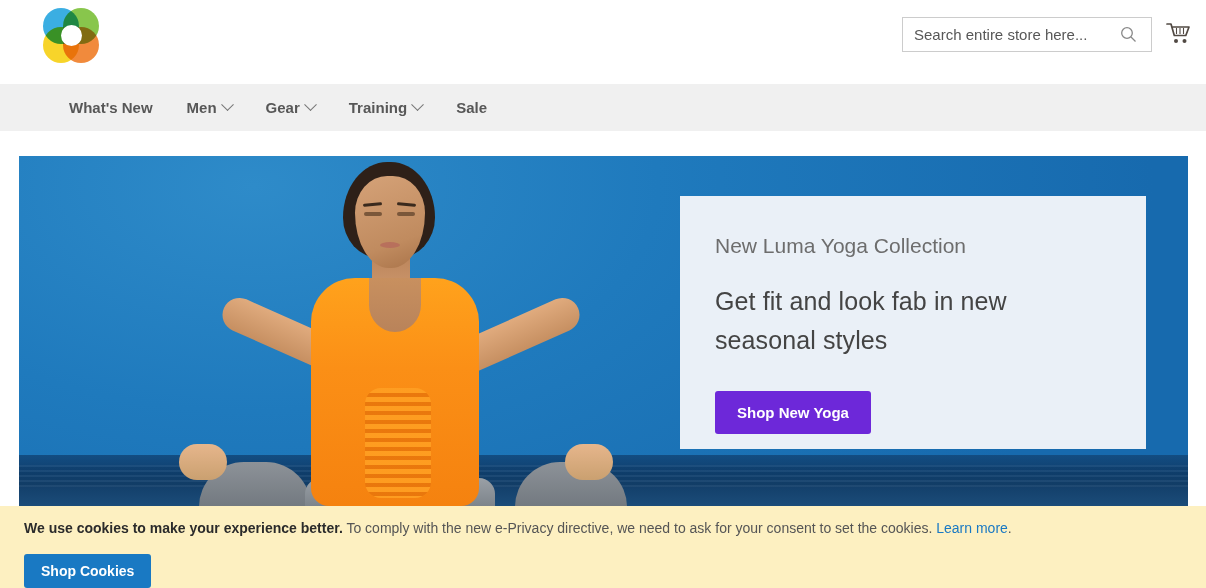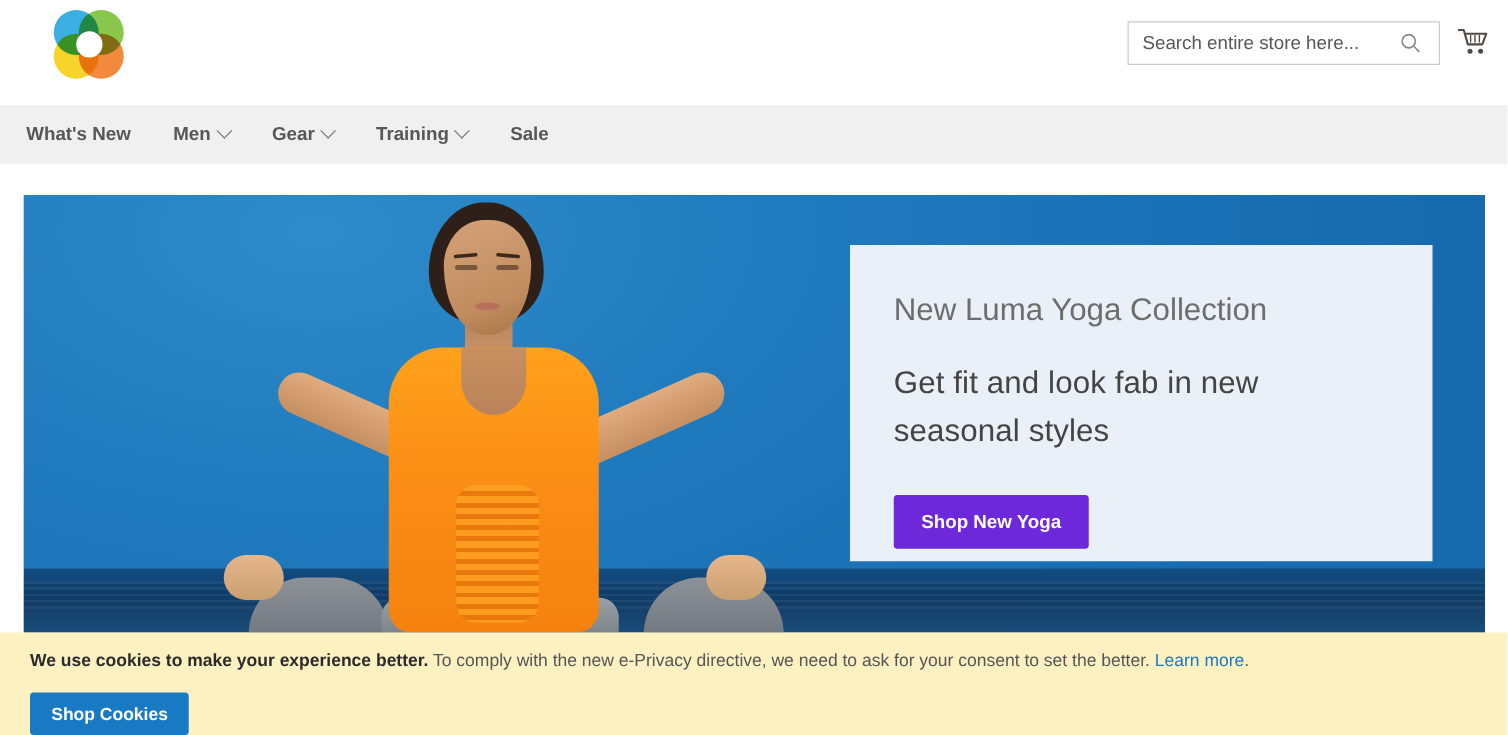--- a/index.html
+++ b/index.html
@@ -58,21 +58,21 @@
   .cart-btn {
     position: absolute; left: 1163px; top: 18px;
     width: 32px; height: 32px; background: transparent; border: 0; cursor: pointer;
     display: flex; align-items: center; justify-content: center;
   }
 
   
   .nav {
     position: absolute; left: 0; top: 84px; width: 1206px; height: 47px;
     background: #f0f0f0;
-    display: flex; align-items: center;
+    display: flex; align-items: center; padding-left: 48px;
   }
   .nav-item {
     display: flex; align-items: center; gap: 6px;
     font-size: 15px; font-weight: bold; color: #575757;
     cursor: pointer; height: 47px;
   }
   .nav-item:nth-child(1) { margin-left: 21px; }
   .nav-item + .nav-item { margin-left: 34px; }
   .chev {
     width: 9px; height: 9px; border-right: 1.6px solid #777; border-bottom: 1.6px solid #777;
@@ -158,21 +158,21 @@
     background: linear-gradient(180deg,#9aa0a6,#7b8289); border-radius: 16px 16px 0 0;
   }
 
   
   .hero-panel {
     position: absolute; left: 661px; top: 40px;
     width: 466px; height: 253px;
     background: #eaf0f7;
     padding: 38px 0 0 35px;
   }
-  .hero-eyebrow { font-size: 25px; color: #6d6d6d; font-weight: 400; }
+  .hero-eyebrow { font-size: 21px; color: #6d6d6d; font-weight: 400; }
   .hero-title {
     margin-top: 24px; font-size: 25px; line-height: 39px; color: #444444;
     font-weight: 400; letter-spacing: .1px; max-width: 390px;
   }
   .hero-cta {
     margin-top: 31px; display: inline-block;
     background: #6d28d9; color: #ffffff;
     font-size: 15px; font-weight: bold;
     padding: 13px 22px; border: 0; border-radius: 3px; cursor: pointer;
     font-family: "Liberation Sans", sans-serif;
@@ -282,19 +282,19 @@
 
     <div class="hero-panel">
       <div class="hero-eyebrow">New Luma Yoga Collection</div>
       <div class="hero-title">Get fit and look fab in new seasonal styles</div>
       <button class="hero-cta">Shop New Yoga</button>
     </div>
   </div>
 
   <div class="cookie">
     <div class="cookie-text">
-      <span class="cookie-strong">We use cookies to make your experience better.</span><span class="cookie-normal"> To comply with the new e-Privacy directive, we need to ask for your consent to set the better.</span>
+      <span class="cookie-strong">We use cookies to make your experience better.</span><span class="cookie-normal"> To comply with the new e-Privacy directive, we need to ask for your consent to set the cookies.</span>
       <a class="cookie-link">Learn more</a><span class="cookie-normal">.</span>
     </div>
     <button class="cookie-btn">Shop Cookies</button>
   </div>
 
 </div>
 
 </body></html>

